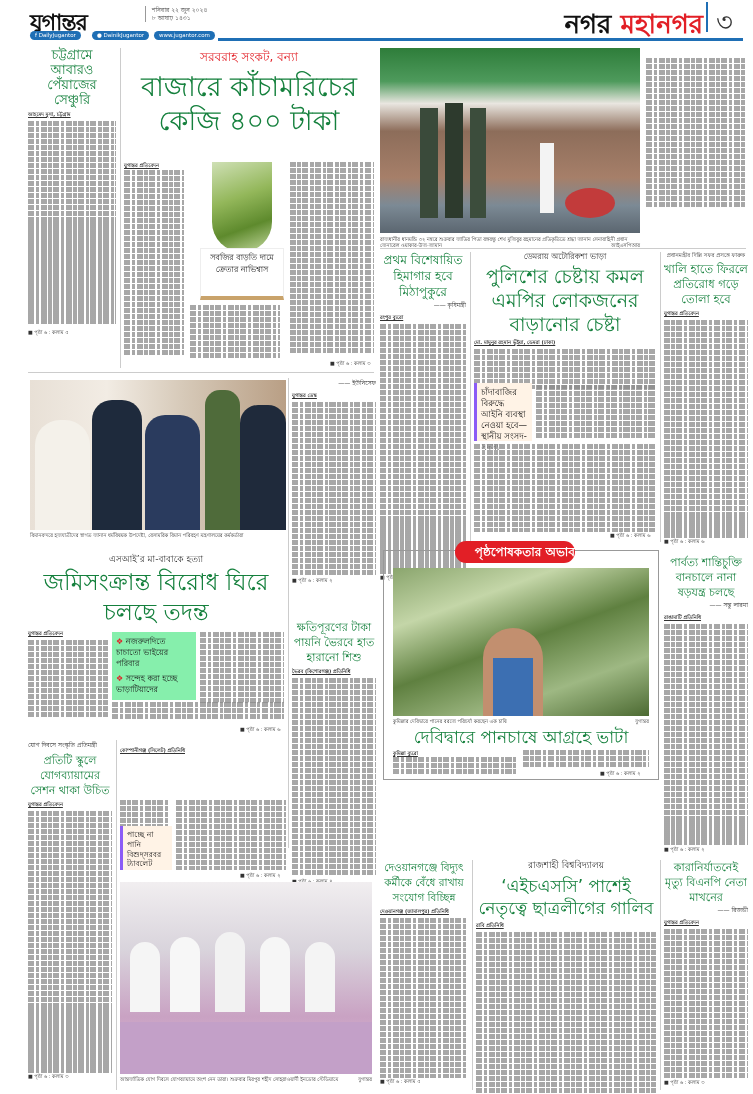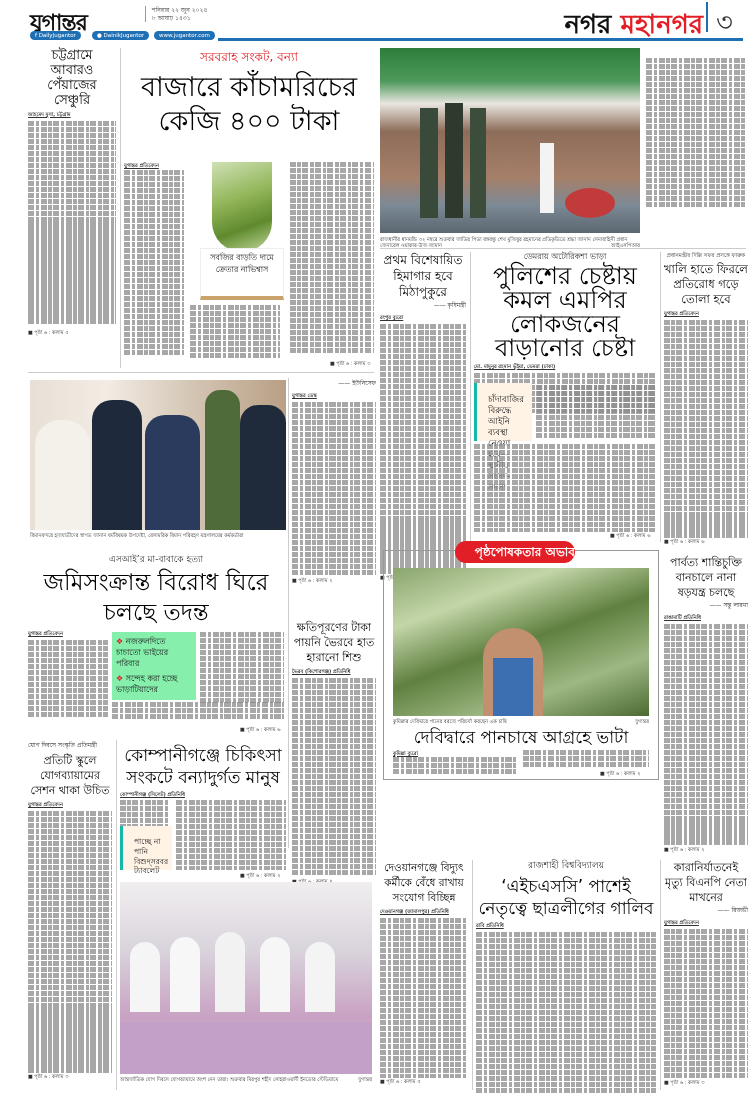--- a/index.html
+++ b/index.html
@@ -3,38 +3,38 @@
 <meta charset="utf-8">
 <style>
   * { box-sizing: border-box; margin: 0; padding: 0; }
   html, body { width: 753px; height: 1094px; background: #ffffff; overflow: hidden; }
   body { font-family: "DejaVu Sans", sans-serif; color: #1a1a1a; position: relative; }
   .abs { position: absolute; }
   .txt { font-size: 3.6px; line-height: 5.4px; color: #555; text-align: justify; overflow: hidden; word-break: break-all; }
   .txt .line { display: block; height: 5.4px; background: repeating-linear-gradient(90deg, #8a8a8a 0 6px, #fff 6px 7.5px, #8a8a8a 7.5px 11px, #fff 11px 12.5px); margin-bottom: 0.6px; opacity: 0.75; }
   .byline { font-size: 5px; color: #333; text-decoration: underline; font-weight: bold; }
   .cont { font-size: 5px; color: #333; }
-  .hl { color: #000000; text-align: center; line-height: 1.15; }
+  .hl { color: #15803d; text-align: center; line-height: 1.15; }
   .kicker { text-align: center; font-size: 9px; color: #333; }
   .rule-v { position: absolute; width: 1px; background: #ccc; }
   .rule-h { position: absolute; height: 1px; background: #ccc; }
   .photo { position: absolute; overflow: hidden; }
 
   
   .logo { left: 30px; top: 5px; font-size: 22px; font-weight: bold; color: #111; letter-spacing: -1px; font-family: "DejaVu Serif", serif; }
   .date { left: 145px; top: 6px; font-size: 6px; color: #444; line-height: 8px; border-left: 1px solid #999; padding-left: 6px; }
   .social { top: 31px; height: 9px; border-radius: 5px; background: #1f6fb5; color: #fff; font-size: 5.5px; line-height: 9px; padding: 0 5px; }
   .section-title { right: 50px; top: 4px; font-size: 26px; font-weight: bold; }
   .section-title .a { color: #111; }
   .section-title .b { color: #e21f26; }
   .page-num { right: 20px; top: 2px; font-size: 26px; color: #333; border-left: 2px solid #1f6fb5; padding-left: 8px; height: 30px; }
   .blue-bar { left: 218px; top: 38px; width: 525px; height: 3px; background: #1f6fb5; }
 
   .red-badge { background: #e21f26; color: #fff; border-radius: 14px; font-weight: bold; text-align: right; }
-  .box-quote { background: #fff3e6; border-left: 3px solid #14b8a6; color: #111; padding: 11px; line-height: 1.3; }
+  .box-quote { background: #fff3e6; border-left: 3px solid #8b5cf6; color: #111; padding: 4px; line-height: 1.3; }
   .green-box { background: #86efac; }
   .bullet { color: #e21f26; }
 </style>
 </head>
 <body>
 
 <div class="abs logo">যুগান্তর</div>
 <div class="abs date">
   <div>শনিবার ২২ জুন ২০২৪</div>
   <div>৮ আষাঢ় ১৪৩১</div>
@@ -271,21 +271,21 @@
       <span class="line"></span>
       <span class="line"></span>
       <span class="line"></span>
   </div>
   <div class="cont">■ পৃষ্ঠা ৬ : কলাম ২</div>
 </div>
 <div class="rule-v" style="left:470px; top:252px; height:290px;"></div>
 
 <div class="abs" style="left:474px; top:250px; width:182px;">
   <div class="kicker" style="font-size:8px;">ডেমরায় অটোরিকশা ভাড়া</div>
-  <div class="hl" style="font-size:24px; line-height:24px; margin-top:1px;">পুলিশের চেষ্টায় কমল এমপির লোকজনের বাড়ানোর চেষ্টা</div>
+  <div class="hl" style="font-size:19px; line-height:24px; margin-top:1px;">পুলিশের চেষ্টায় কমল এমপির লোকজনের বাড়ানোর চেষ্টা</div>
   <div class="byline" style="margin-top:3px;">মো. মামুনুর রহমান ভূঁইয়া, ডেমরা (ঢাকা)</div>
   <div class="txt" style="height:40px; margin-top:2px;">
     <span class="line"></span>
       <span class="line"></span>
       <span class="line"></span>
       <span class="line"></span>
       <span class="line"></span>
       <span class="line"></span>
       <span class="line"></span>
   </div>
@@ -622,21 +622,20 @@
       <span class="line"></span>
       <span class="line"></span>
       <span class="line"></span>
       <span class="line"></span>
   </div>
   <div class="cont">■ পৃষ্ঠা ৬ : কলাম ৩</div>
 </div>
 <div class="rule-v" style="left:116px; top:740px; height:350px;"></div>
 
 <div class="abs" style="left:120px; top:744px; width:166px;">
-  <div class="hl" style="font-size:17px; line-height:22px;">কোম্পানীগঞ্জে চিকিৎসা সংকটে বন্যাদুর্গত মানুষ</div>
   <div class="byline" style="margin-top:3px;">কোম্পানীগঞ্জ (সিলেট) প্রতিনিধি</div>
 </div>
 <div class="abs txt" style="left:120px; top:800px; width:50px; height:70px;">
   <span class="line"></span>
     <span class="line"></span>
     <span class="line"></span>
     <span class="line"></span>
     <span class="line"></span>
     <span class="line"></span>
     <span class="line"></span>

